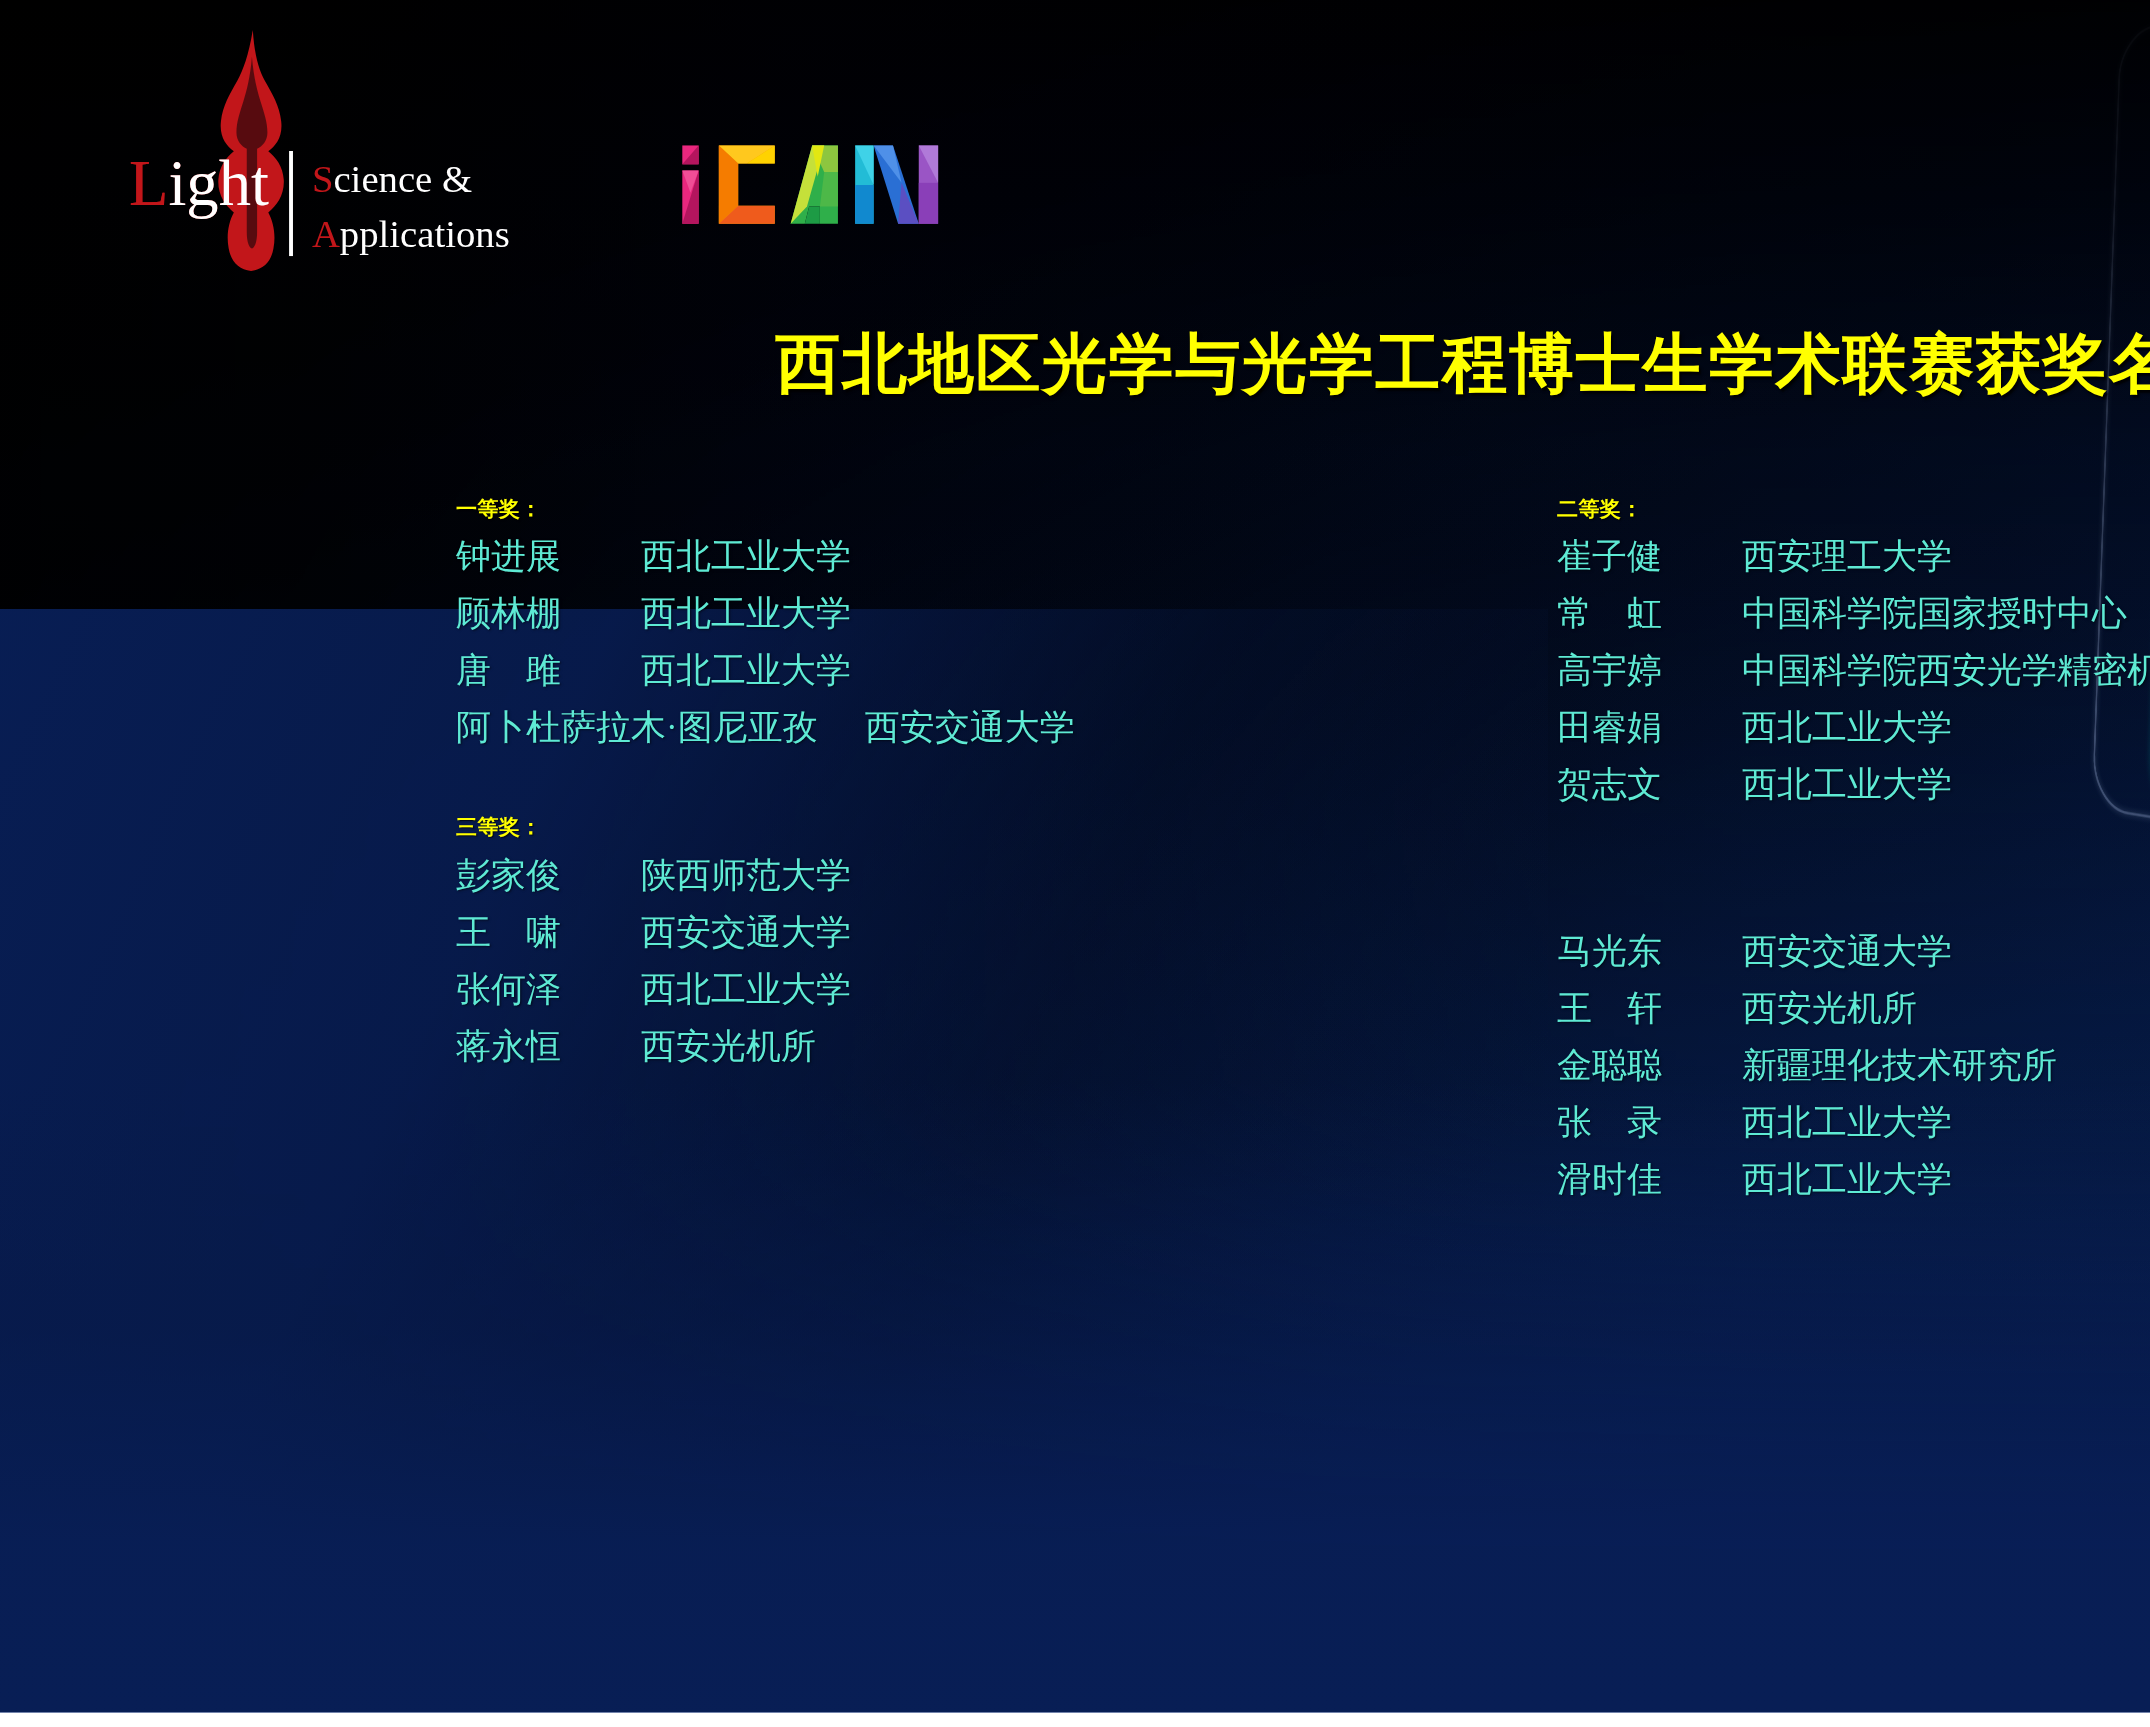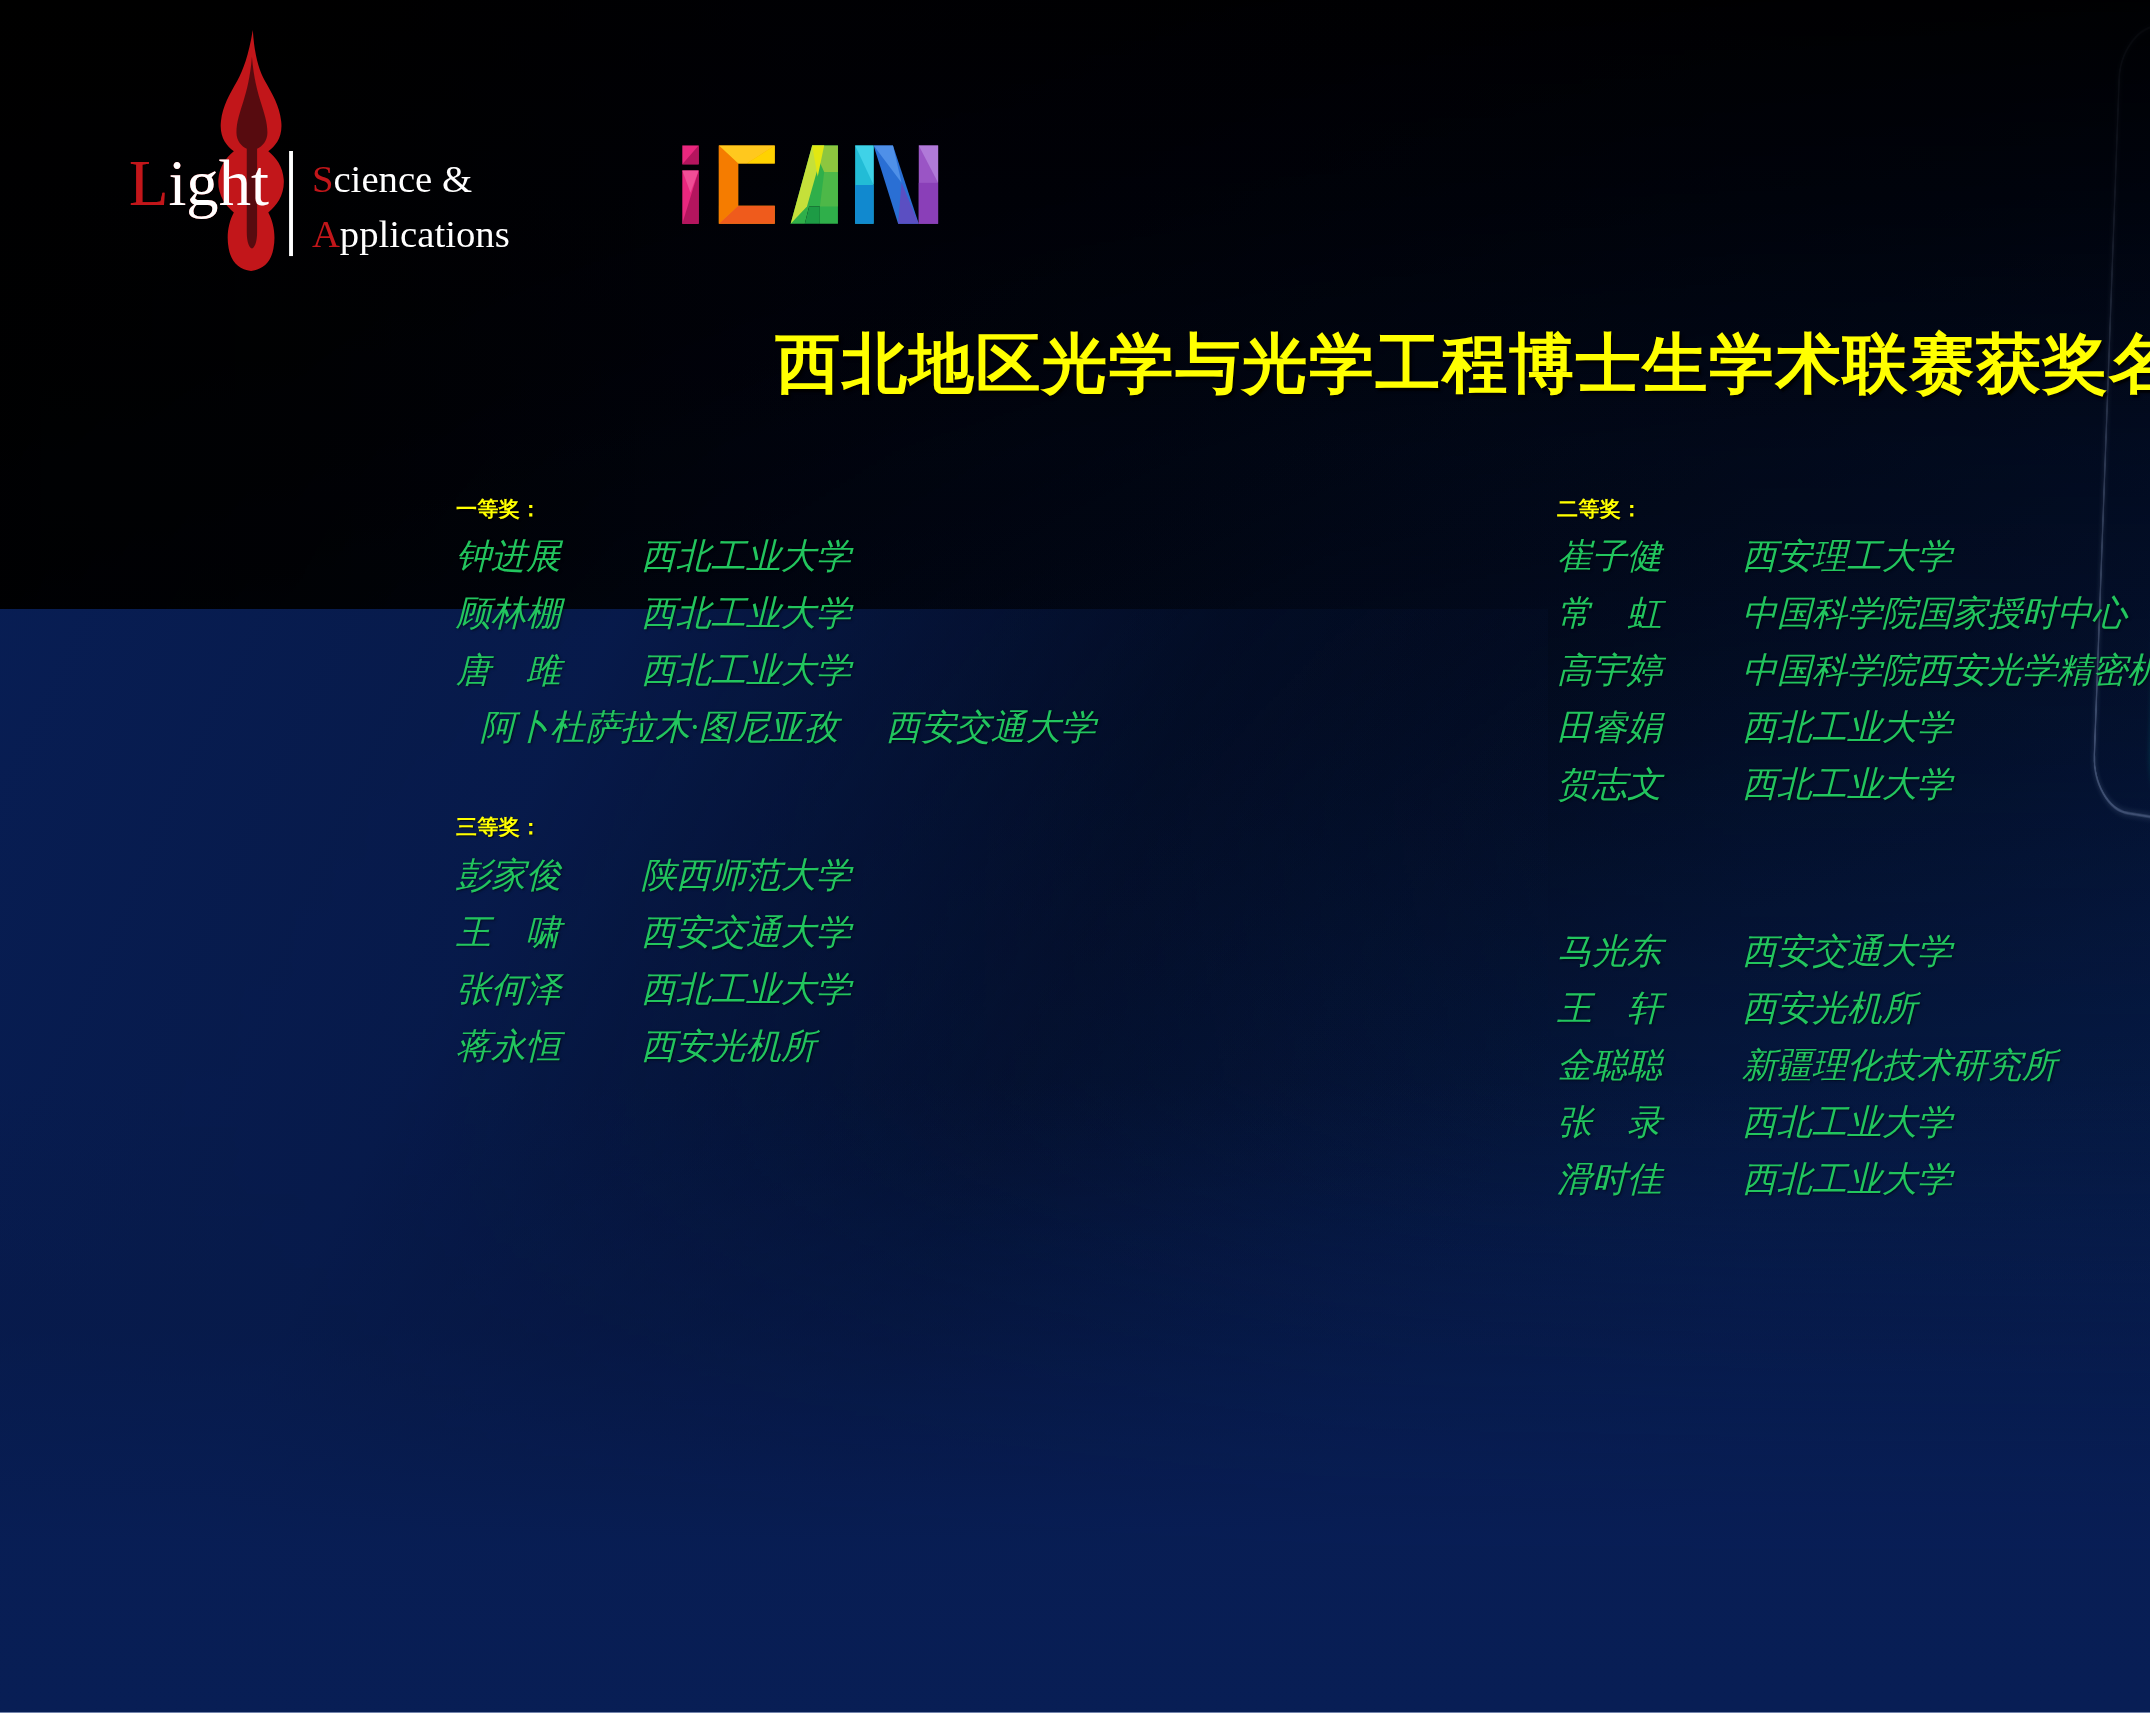--- a/index.html
+++ b/index.html
@@ -122,32 +122,31 @@
     color:#ffff00;
     letter-spacing:0.4px;
     white-space:nowrap;
     margin:0 0 16.3px 0;
     text-shadow:1.3px 1.3px 1.3px rgba(0,0,0,0.7);
   }
   .row{
     display:block;
     font-family:"Liberation Serif","DejaVu Serif",serif;
     font-size:35px;
-    color:#22c55e;
+    color:#5eead4;
     white-space:nowrap;
     line-height:1.0;
     height:57px;
     text-shadow:1.3px 1.3px 2.2px rgba(0,0,0,0.55);
-    font-style:italic;
   }
   .row .nm{
     display:inline-block;
     min-width:185px;
   }
-  .row.wide .nm{min-width:0;padding-right:47px;margin-left:24px;}
+  .row.wide .nm{min-width:0;padding-right:47px;}
   .row .org{display:inline-block;}
 
   .spacer{height:46px;}
   .spacer-sm{height:17px;}
 </style>
 </head>
 <body>
 
 <div id="slide">
 

